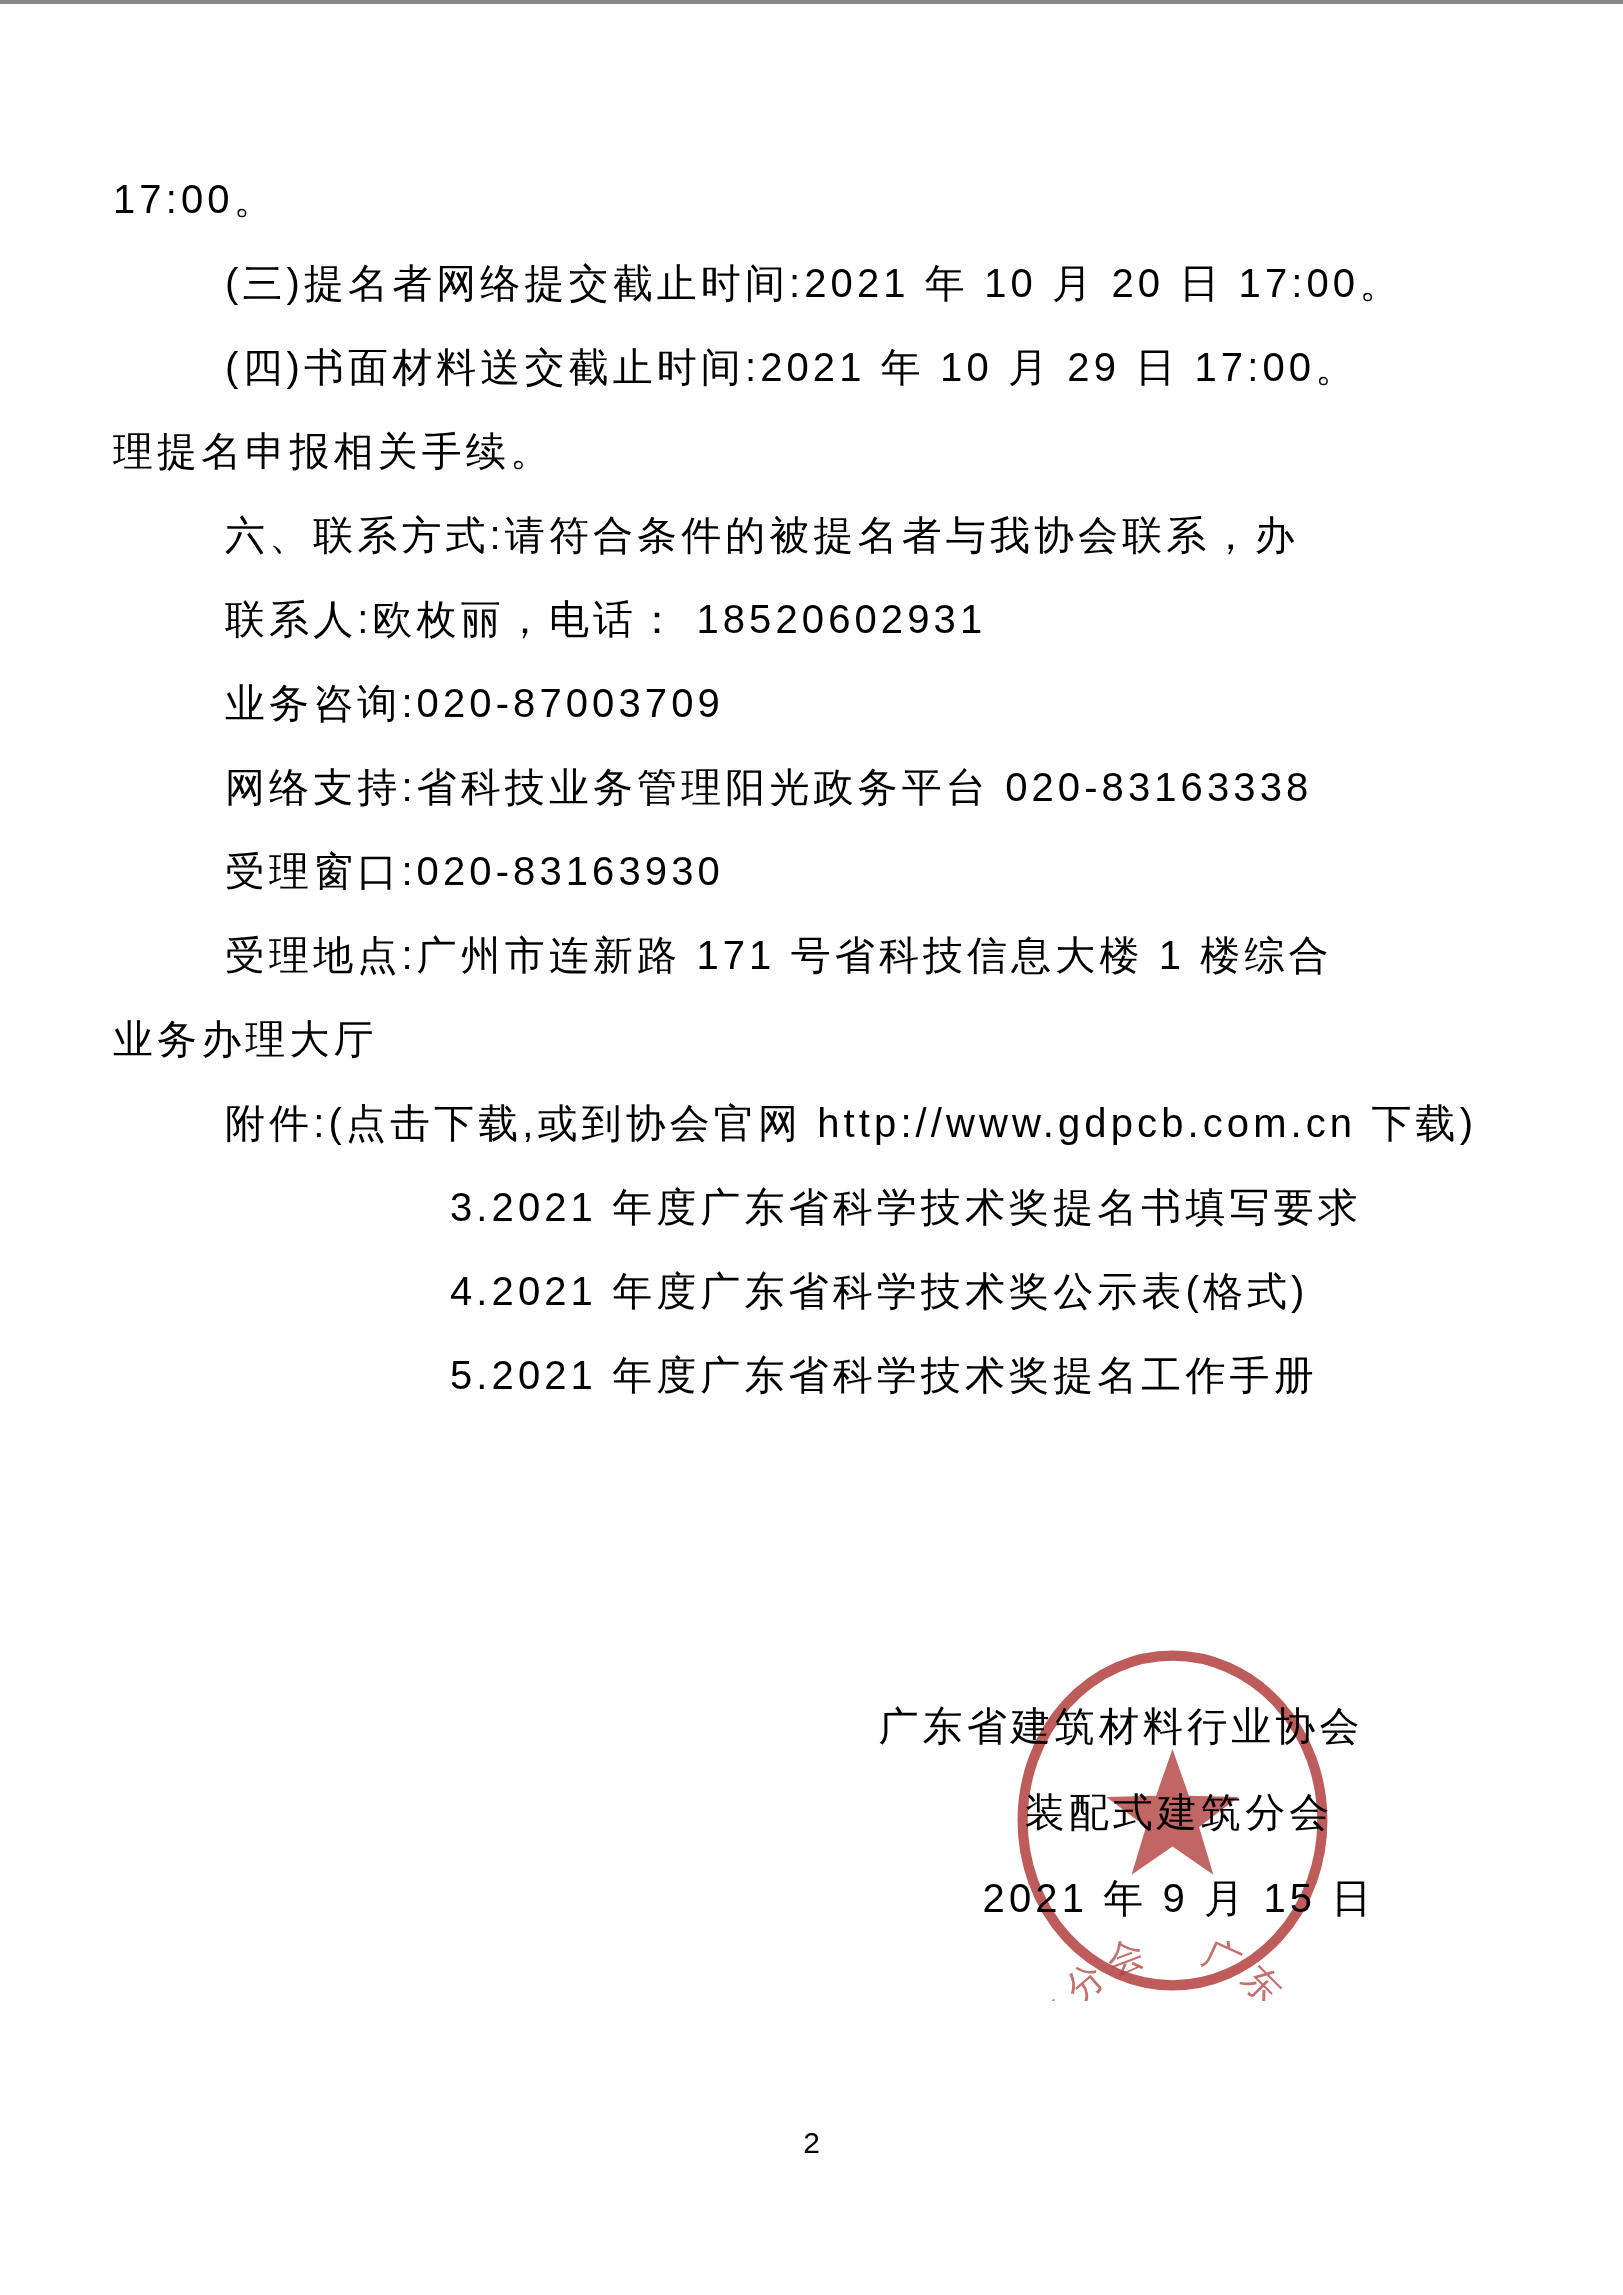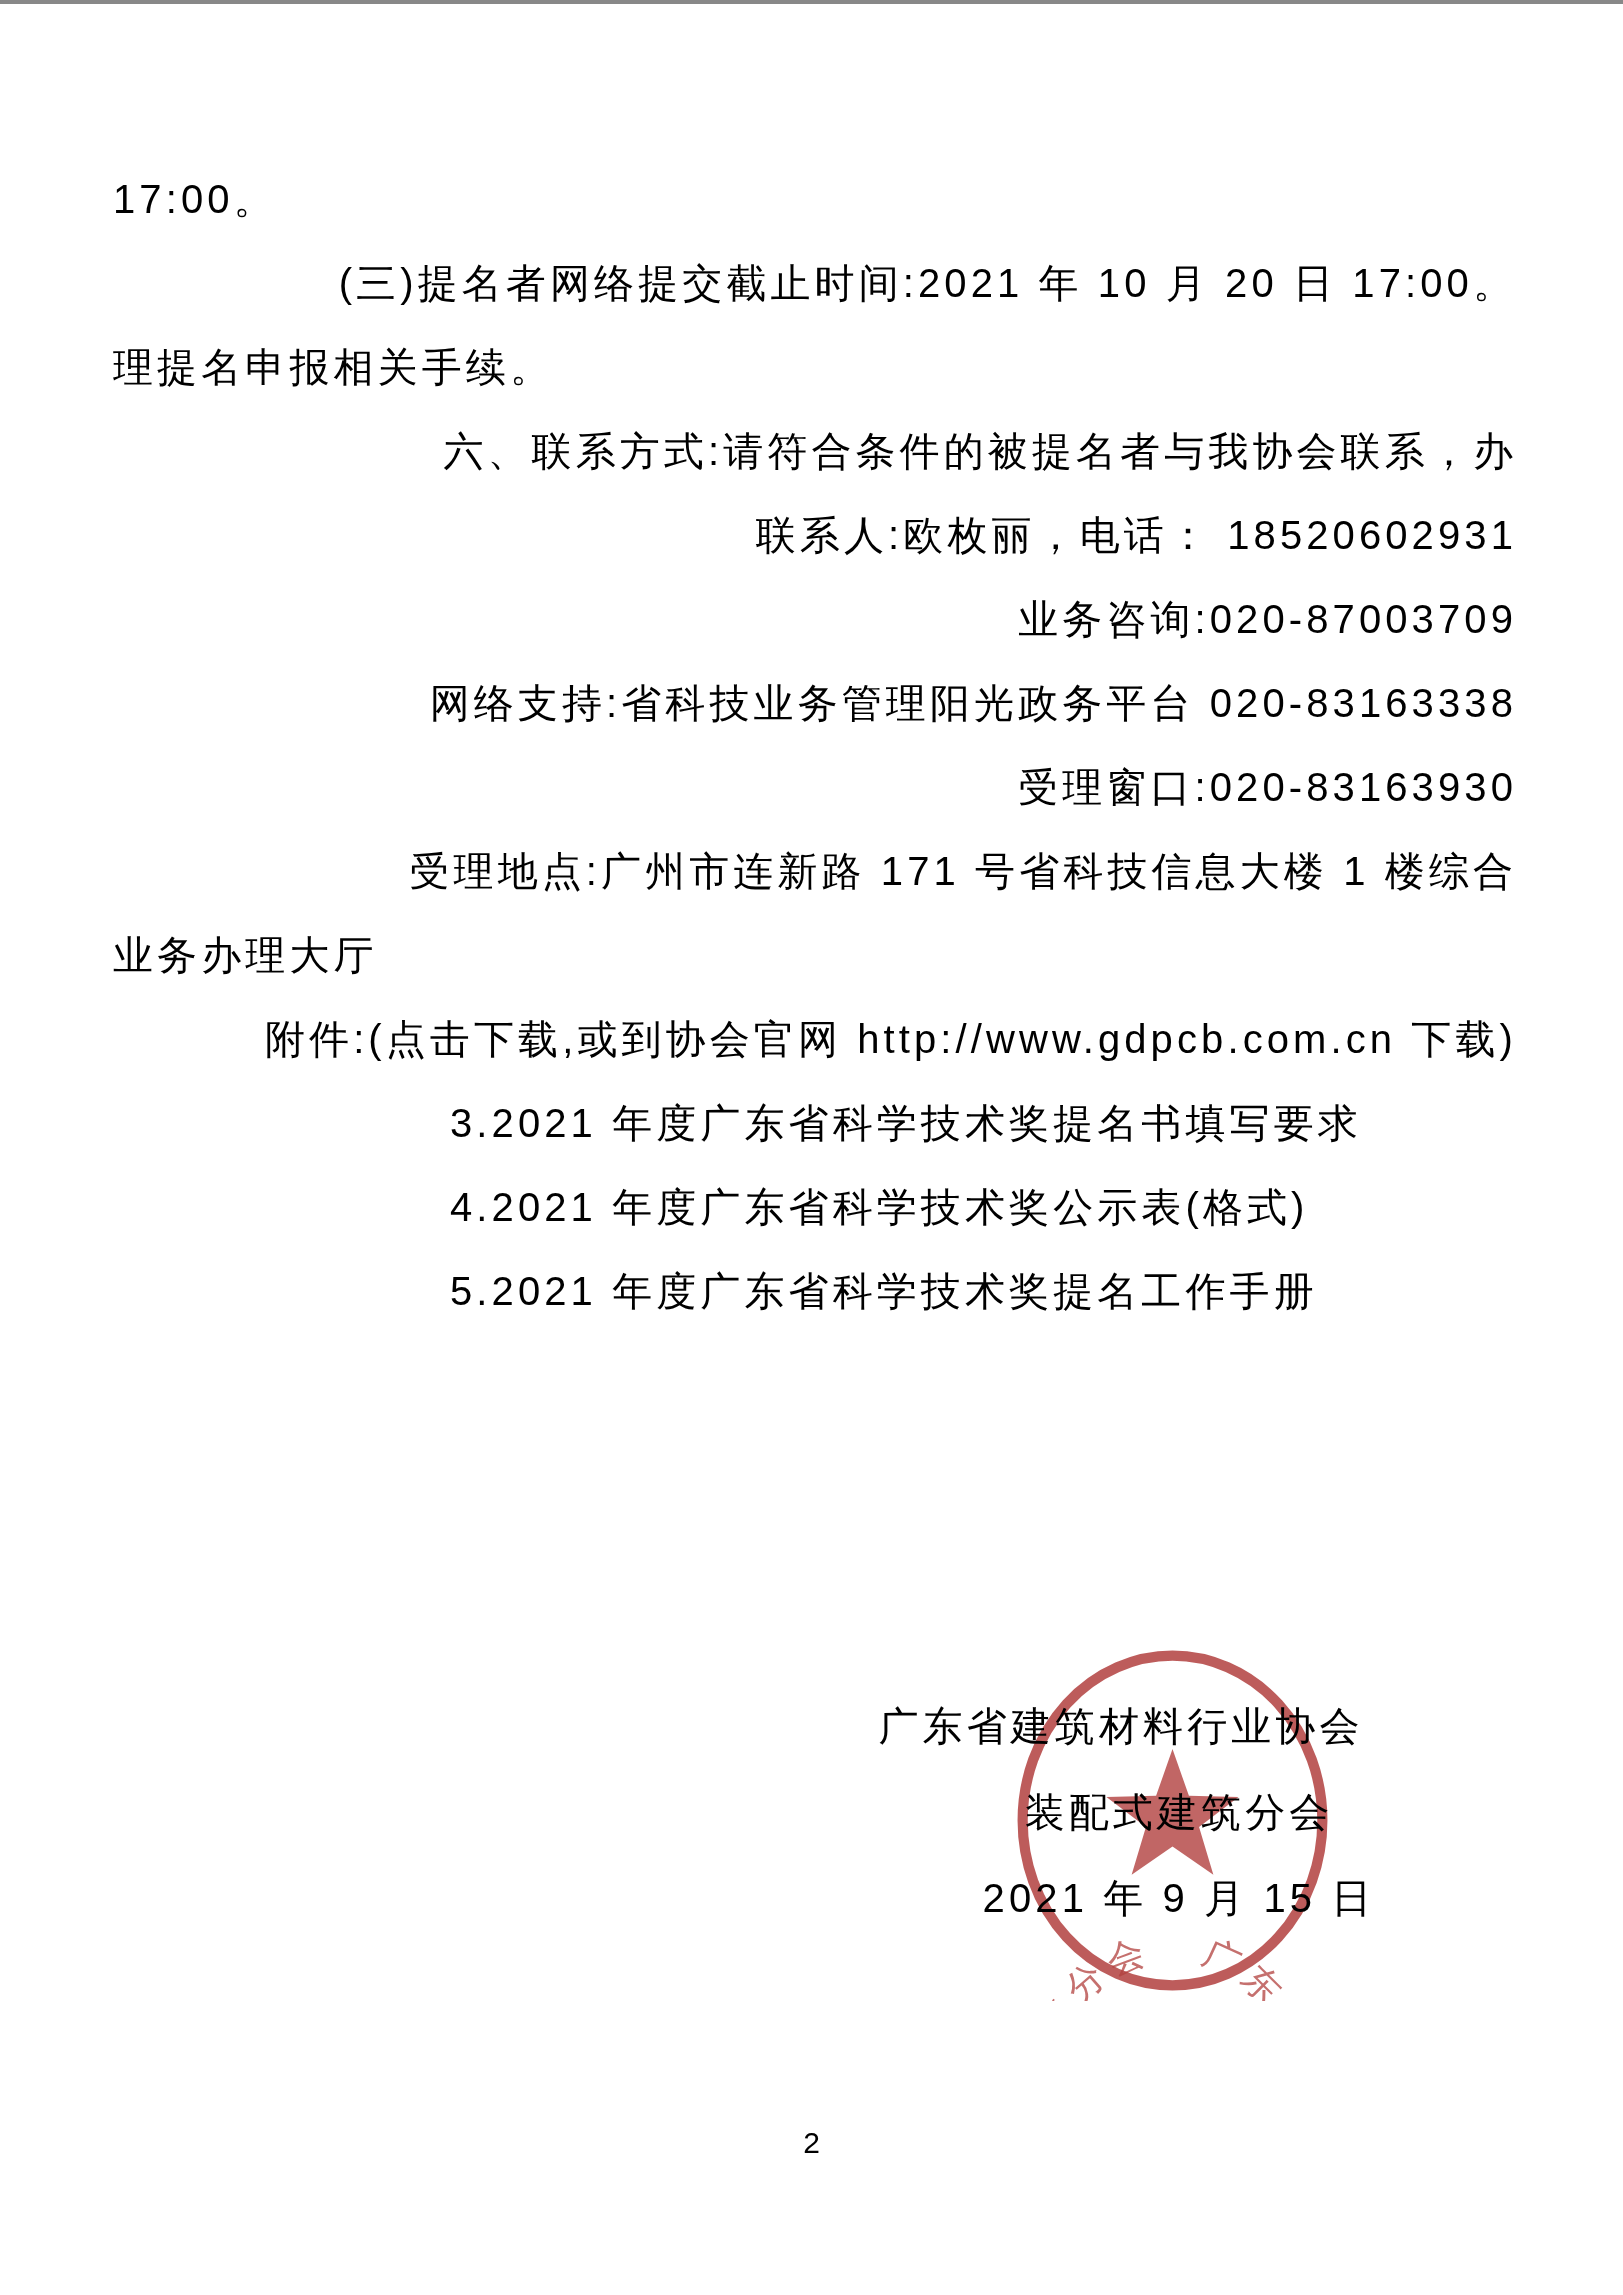--- a/index.html
+++ b/index.html
@@ -19,21 +19,21 @@
     top: 153px;
     width: 1404px;
   }
   .line {
     margin: 0;
     font-size: 40px;
     line-height: 84px;
     letter-spacing: 4.1px;
     white-space: nowrap;
   }
-  .indent { text-indent: 112px; text-align: right; }
+  .indent { text-indent: 112px; }
   .attach { padding-left: 337px; }
   .seal-svg {
     position: absolute;
     left: 1002px;
     top: 1636px;
     width: 341px;
     height: 361px;
   }
   .sig {
     position: absolute;
@@ -57,20 +57,21 @@
   }
 </style>
 </head>
 <body>
 
 <div class="page">
 
   <div class="content">
     <p class="line">17:00。</p>
     <p class="line indent">(三)提名者网络提交截止时间:2021 年 10 月 20 日 17:00。</p>
+    <p class="line indent">(四)书面材料送交截止时间:2021 年 10 月 29 日 17:00。</p>
     <p class="line">理提名申报相关手续。</p>
     <p class="line indent">六、联系方式:请符合条件的被提名者与我协会联系，办</p>
     <p class="line indent">联系人:欧枚丽，电话： 18520602931</p>
     <p class="line indent">业务咨询:020-87003709</p>
     <p class="line indent">网络支持:省科技业务管理阳光政务平台 020-83163338</p>
     <p class="line indent">受理窗口:020-83163930</p>
     <p class="line indent">受理地点:广州市连新路 171 号省科技信息大楼 1 楼综合</p>
     <p class="line">业务办理大厅</p>
     <p class="line indent"><span>附件:(点击下载,或到协会官网 </span><span>http://www.gdpcb.com.cn</span><span> 下载)</span></p>
 

